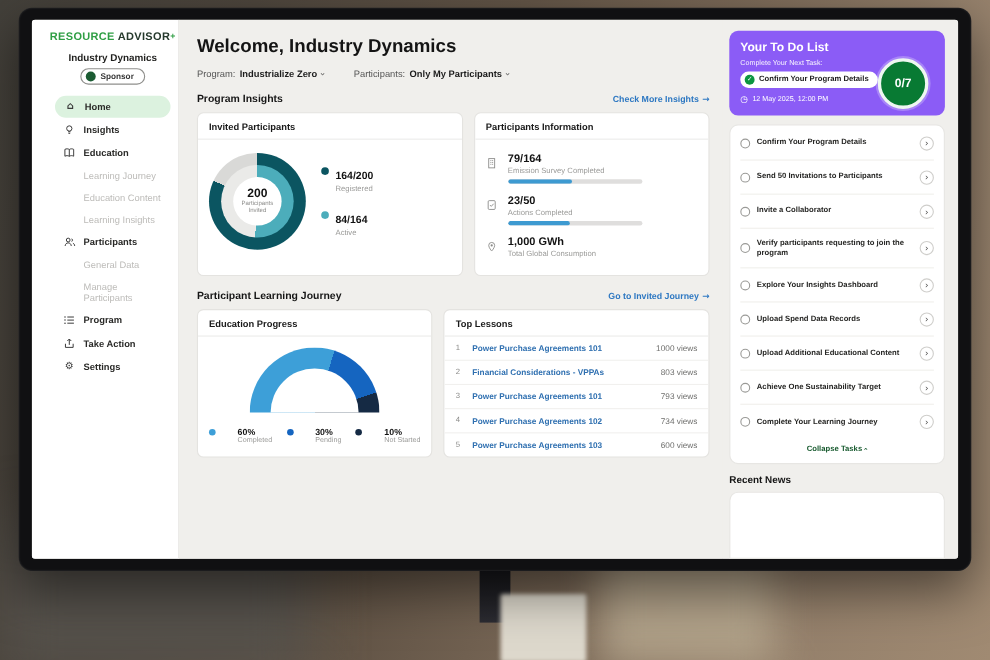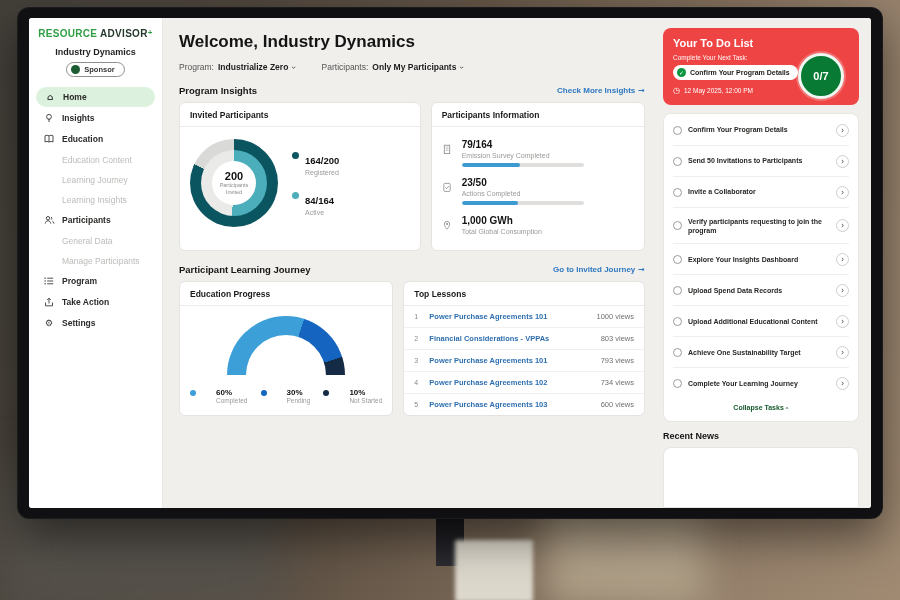--- a/index.html
+++ b/index.html
@@ -13,21 +13,21 @@
   .monitor { position:absolute; left:17px; top:7px; width:866px; height:512px; background:#101012; border-radius:12px; padding:11px 12px;
     box-shadow:0 18px 45px rgba(0,0,0,.5), inset 0 0 2px rgba(255,255,255,.18); }
   .screen { width:100%; height:100%; background:#f0efec; border-radius:3px; overflow:hidden; display:flex; }
 
   
   .glyph { font-family:"DejaVu Sans",sans-serif; }
   .rot90 { display:inline-block; transform:rotate(90deg); }
   .rotm90 { display:inline-block; transform:rotate(-90deg); }
 
   
-  .sidebar { width:134px; background:#fff; border-right:1px solid #e8e7e4; padding-top:10px; flex-shrink:0; }
+  .sidebar { width:134px; background:#fff; border-right:1px solid #e8e7e4; padding-top:10px; flex-shrink:0;padding-left:14px; }
   .logo { text-align:center; font-size:10px; font-weight:bold; letter-spacing:.3px; margin-bottom:8px; }
   .logo .g { color:#2f9e44; } .logo .d { color:#25392c; } .logo .plus { color:#2f9e44; font-size:8px; vertical-align:top; }
   .org-name { text-align:center; font-size:9px; font-weight:bold; color:#1f1f1d; margin-bottom:5px; }
   .sponsor-badge { display:flex; align-items:center; gap:4px; width:fit-content; margin:0 auto 10px; border:1px solid #8f8f8c;
     border-radius:9px; padding:2px 9px 2px 4px; font-size:7.5px; font-weight:bold; color:#333; cursor:pointer; }
   .sponsor-dot { width:9px; height:9px; border-radius:50%; background:#1c5c33; }
   .nav { display:flex; flex-direction:column; gap:1px; }
   .nav-item { display:flex; align-items:center; gap:7px; padding:5px 10px 5px 14px; font-size:8.5px; font-weight:bold; color:#2a2a28; cursor:pointer; }
   .nav-item.active { background:#dcf2df; border-radius:13px; margin:0 7px; padding-left:8px; }
   .nav-icon { width:12px; display:inline-flex; justify-content:center; font-size:9px; color:#3a3a3a; }
@@ -86,21 +86,21 @@
   .gleg-lab { font-size:6.5px; color:#9a9a98; }
 
   .lesson { display:flex; align-items:center; gap:7px; padding:6px 10px; border-bottom:1px solid #f1f0ee; cursor:pointer; }
   .lesson:last-child { border-bottom:none; }
   .lesson-rank { font-size:7px; color:#8a8a88; width:8px; }
   .lesson-title { font-size:7.5px; font-weight:bold; color:#2e6fb0; flex:1; }
   .lesson-views { font-size:7.5px; color:#6f6f6d; }
 
   
   .rightpanel { width:214px; flex-shrink:0; padding:10px 12px 0 6px; display:flex; flex-direction:column; background:#f0efec; }
-  .todo-card { position:relative; background:#ef4444; border-radius:8px; padding:9px 10px 10px; color:#fff; }
+  .todo-card { position:relative; background:#8b5cf6; border-radius:8px; padding:9px 10px 10px; color:#fff; }
   .todo-title { font-size:11px; font-weight:bold; margin-bottom:5px; }
   .todo-sub { font-size:6.5px; margin-bottom:4px; opacity:.95; }
   .todo-pill { display:flex; align-items:center; gap:4px; background:#fff; border-radius:9px; padding:3px 8px 3px 4px;
     width:fit-content; max-width:138px; color:#1c1c1c; font-size:7px; font-weight:bold; cursor:pointer; }
   .pill-check { width:9px; height:9px; border-radius:50%; background:#0c9540; color:#fff; font-size:6px; display:grid; place-items:center; flex-shrink:0; }
   .todo-due { display:flex; align-items:center; gap:4px; font-size:6.5px; margin-top:6px; }
   .clock { font-size:8px; }
   .todo-count { position:absolute; right:15px; top:25px; width:46px; height:46px; border-radius:50%; background:#087a33;
     border:3px solid #eef7f1; display:grid; place-items:center; font-size:11px; font-weight:bold; box-shadow:0 0 0 2px rgba(255,255,255,.25); }
 
@@ -152,22 +152,22 @@
             <span>Insights</span>
           </div>
           <div class="nav-item">
             <span class="nav-icon">
                 <svg width="10" height="10" viewBox="0 0 10 10">
                   <path d="M1 1.8C2.4 1.1 3.8 1.1 5 1.9 6.2 1.1 7.6 1.1 9 1.8V8c-1.4-.7-2.8-.7-4 .1C3.8 7.3 2.4 7.3 1 8Z M5 1.9V8.1" fill="none" stroke="#3a3a3a" stroke-width="0.9"></path>
                 </svg>
               </span>
             <span>Education</span>
           </div>
+          <div class="nav-sub">Learning Journey</div>
           <div class="nav-sub">Education Content</div>
-          <div class="nav-sub">Learning Journey</div>
           <div class="nav-sub">Learning Insights</div>
           <div class="nav-item">
             <span class="nav-icon">
                 <svg width="11" height="10" viewBox="0 0 11 10">
                   <circle cx="4" cy="3.2" r="1.7" fill="none" stroke="#3a3a3a" stroke-width="0.9"></circle>
                   <path d="M1.2 8.6c.2-1.8 1.3-2.8 2.8-2.8s2.6 1 2.8 2.8" fill="none" stroke="#3a3a3a" stroke-width="0.9"></path>
                   <path d="M7.2 2a1.7 1.7 0 0 1 0 2.6M8.3 6.1c1 .4 1.5 1.2 1.6 2.5" fill="none" stroke="#3a3a3a" stroke-width="0.9"></path>
                 </svg>
               </span>
             <span>Participants</span>

